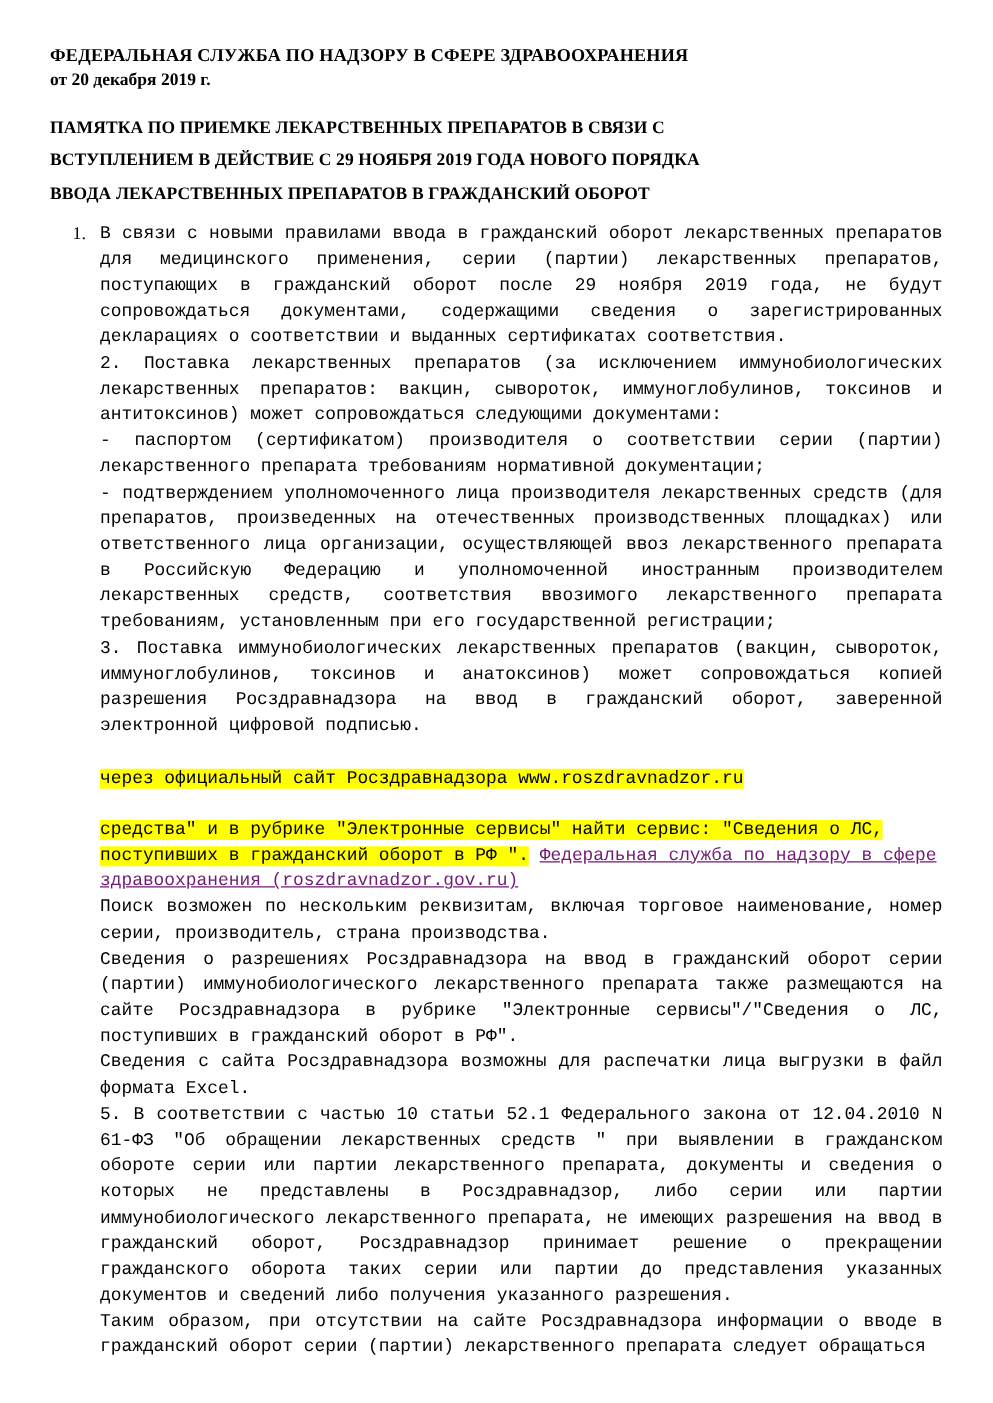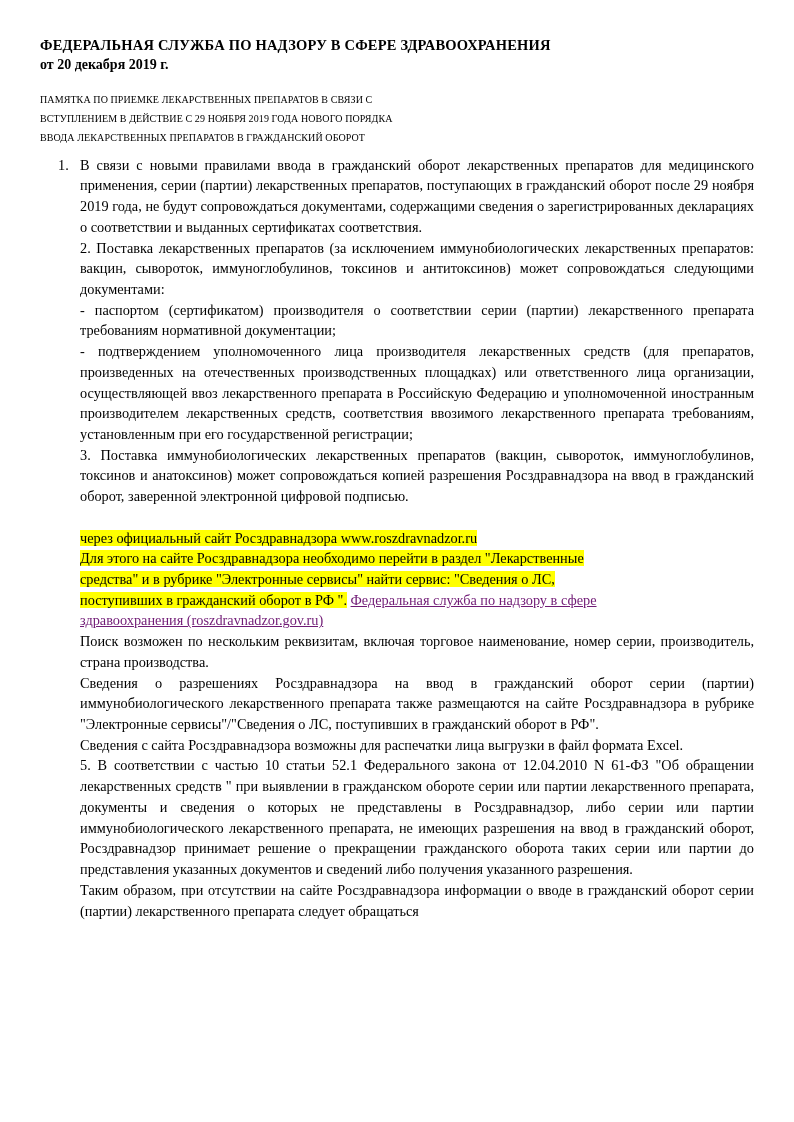--- a/index.html
+++ b/index.html
@@ -35,22 +35,22 @@
     line-height: 1.25;
     margin: 0 0 2px 0;
   }
   .org-date {
     font-weight: bold;
     font-size: 14px;
     line-height: 1.25;
     margin: 0 0 16px 0;
   }
   .doc-title {
-    font-weight: normal;
-    font-size: 10px;
+    font-weight: bold;
+    font-size: 14px;
     line-height: 1.9;
     margin: 0 0 4px 0;
     letter-spacing: 0.1px;
   }
   .doc-title .line {
     display: block;
     white-space: nowrap;
   }
   .body-block {
     margin-top: 8px;
@@ -66,20 +66,21 @@
     width: 40px;
     flex: 0 0 40px;
     text-align: left;
     padding-left: 18px;
     box-sizing: border-box;
     font-size: 14.3px;
     line-height: 1.45;
   }
   .list-body {
     flex: 1 1 auto;
+    font-family: Liberation Mono, monospace;
   }
   p.para {
     margin: 0;
     font-size: 14.3px;
     line-height: 1.45;
     text-align: justify;
   }
   .hl {
     background: #ffff00;
   }
@@ -110,21 +111,21 @@
 
           <p class="para">В связи с новыми правилами ввода в гражданский оборот лекарственных препаратов для медицинского применения, серии (партии) лекарственных препаратов, поступающих в гражданский оборот после 29 ноября 2019 года, не будут сопровождаться документами, содержащими сведения о зарегистрированных декларациях о соответствии и выданных сертификатах соответствия.</p>
           <p class="para">2. Поставка лекарственных препаратов (за исключением иммунобиологических лекарственных препаратов: вакцин, сывороток, иммуноглобулинов, токсинов и антитоксинов) может сопровождаться следующими документами:</p>
           <p class="para">- паспортом (сертификатом) производителя о соответствии серии (партии) лекарственного препарата требованиям нормативной документации;</p>
           <p class="para">- подтверждением уполномоченного лица производителя лекарственных средств (для препаратов, произведенных на отечественных производственных площадках) или ответственного лица организации, осуществляющей ввоз лекарственного препарата в Российскую Федерацию и уполномоченной иностранным производителем лекарственных средств, соответствия ввозимого лекарственного препарата требованиям, установленным при его государственной регистрации;</p>
           <p class="para">3. Поставка иммунобиологических лекарственных препаратов (вакцин, сывороток, иммуноглобулинов, токсинов и анатоксинов) может сопровождаться копией разрешения Росздравнадзора на ввод в гражданский оборот, заверенной электронной цифровой подписью.</p>
 
           <p class="para">
             <br>
             <span class="hl">через официальный сайт Росздравнадзора www.roszdravnadzor.ru</span><br>
-            <span class="hl">Для этого на сайте Росздравнадзора необходимо перейти в раздел "Лекарственные</span><br>
+            <br>
             <span class="hl">средства" и в рубрике "Электронные сервисы" найти сервис: "Сведения о ЛС,</span><br>
             <span class="hl">поступивших в гражданский оборот в РФ ".</span>
             <span class="link">Федеральная служба по надзору в сфере</span><br>
             <span class="link">здравоохранения (roszdravnadzor.gov.ru)</span>
           </p>
 
           <p class="para">Поиск возможен по нескольким реквизитам, включая торговое наименование, номер серии, производитель, страна производства.</p>
           <p class="para">Сведения о разрешениях Росздравнадзора на ввод в гражданский оборот серии (партии) иммунобиологического лекарственного препарата также размещаются на сайте Росздравнадзора в рубрике "Электронные сервисы"/"Сведения о ЛС, поступивших в гражданский оборот в РФ".</p>
           <p class="para">Сведения с сайта Росздравнадзора возможны для распечатки лица выгрузки в файл формата Excel.</p>
           <p class="para">5. В соответствии с частью 10 статьи 52.1 Федерального закона от 12.04.2010 N 61-ФЗ "Об обращении лекарственных средств " при выявлении в гражданском обороте серии или партии лекарственного препарата, документы и сведения о которых не представлены в Росздравнадзор, либо серии или партии иммунобиологического лекарственного препарата, не имеющих разрешения на ввод в гражданский оборот, Росздравнадзор принимает решение о прекращении гражданского оборота таких серии или партии до представления указанных документов и сведений либо получения указанного разрешения.</p>

